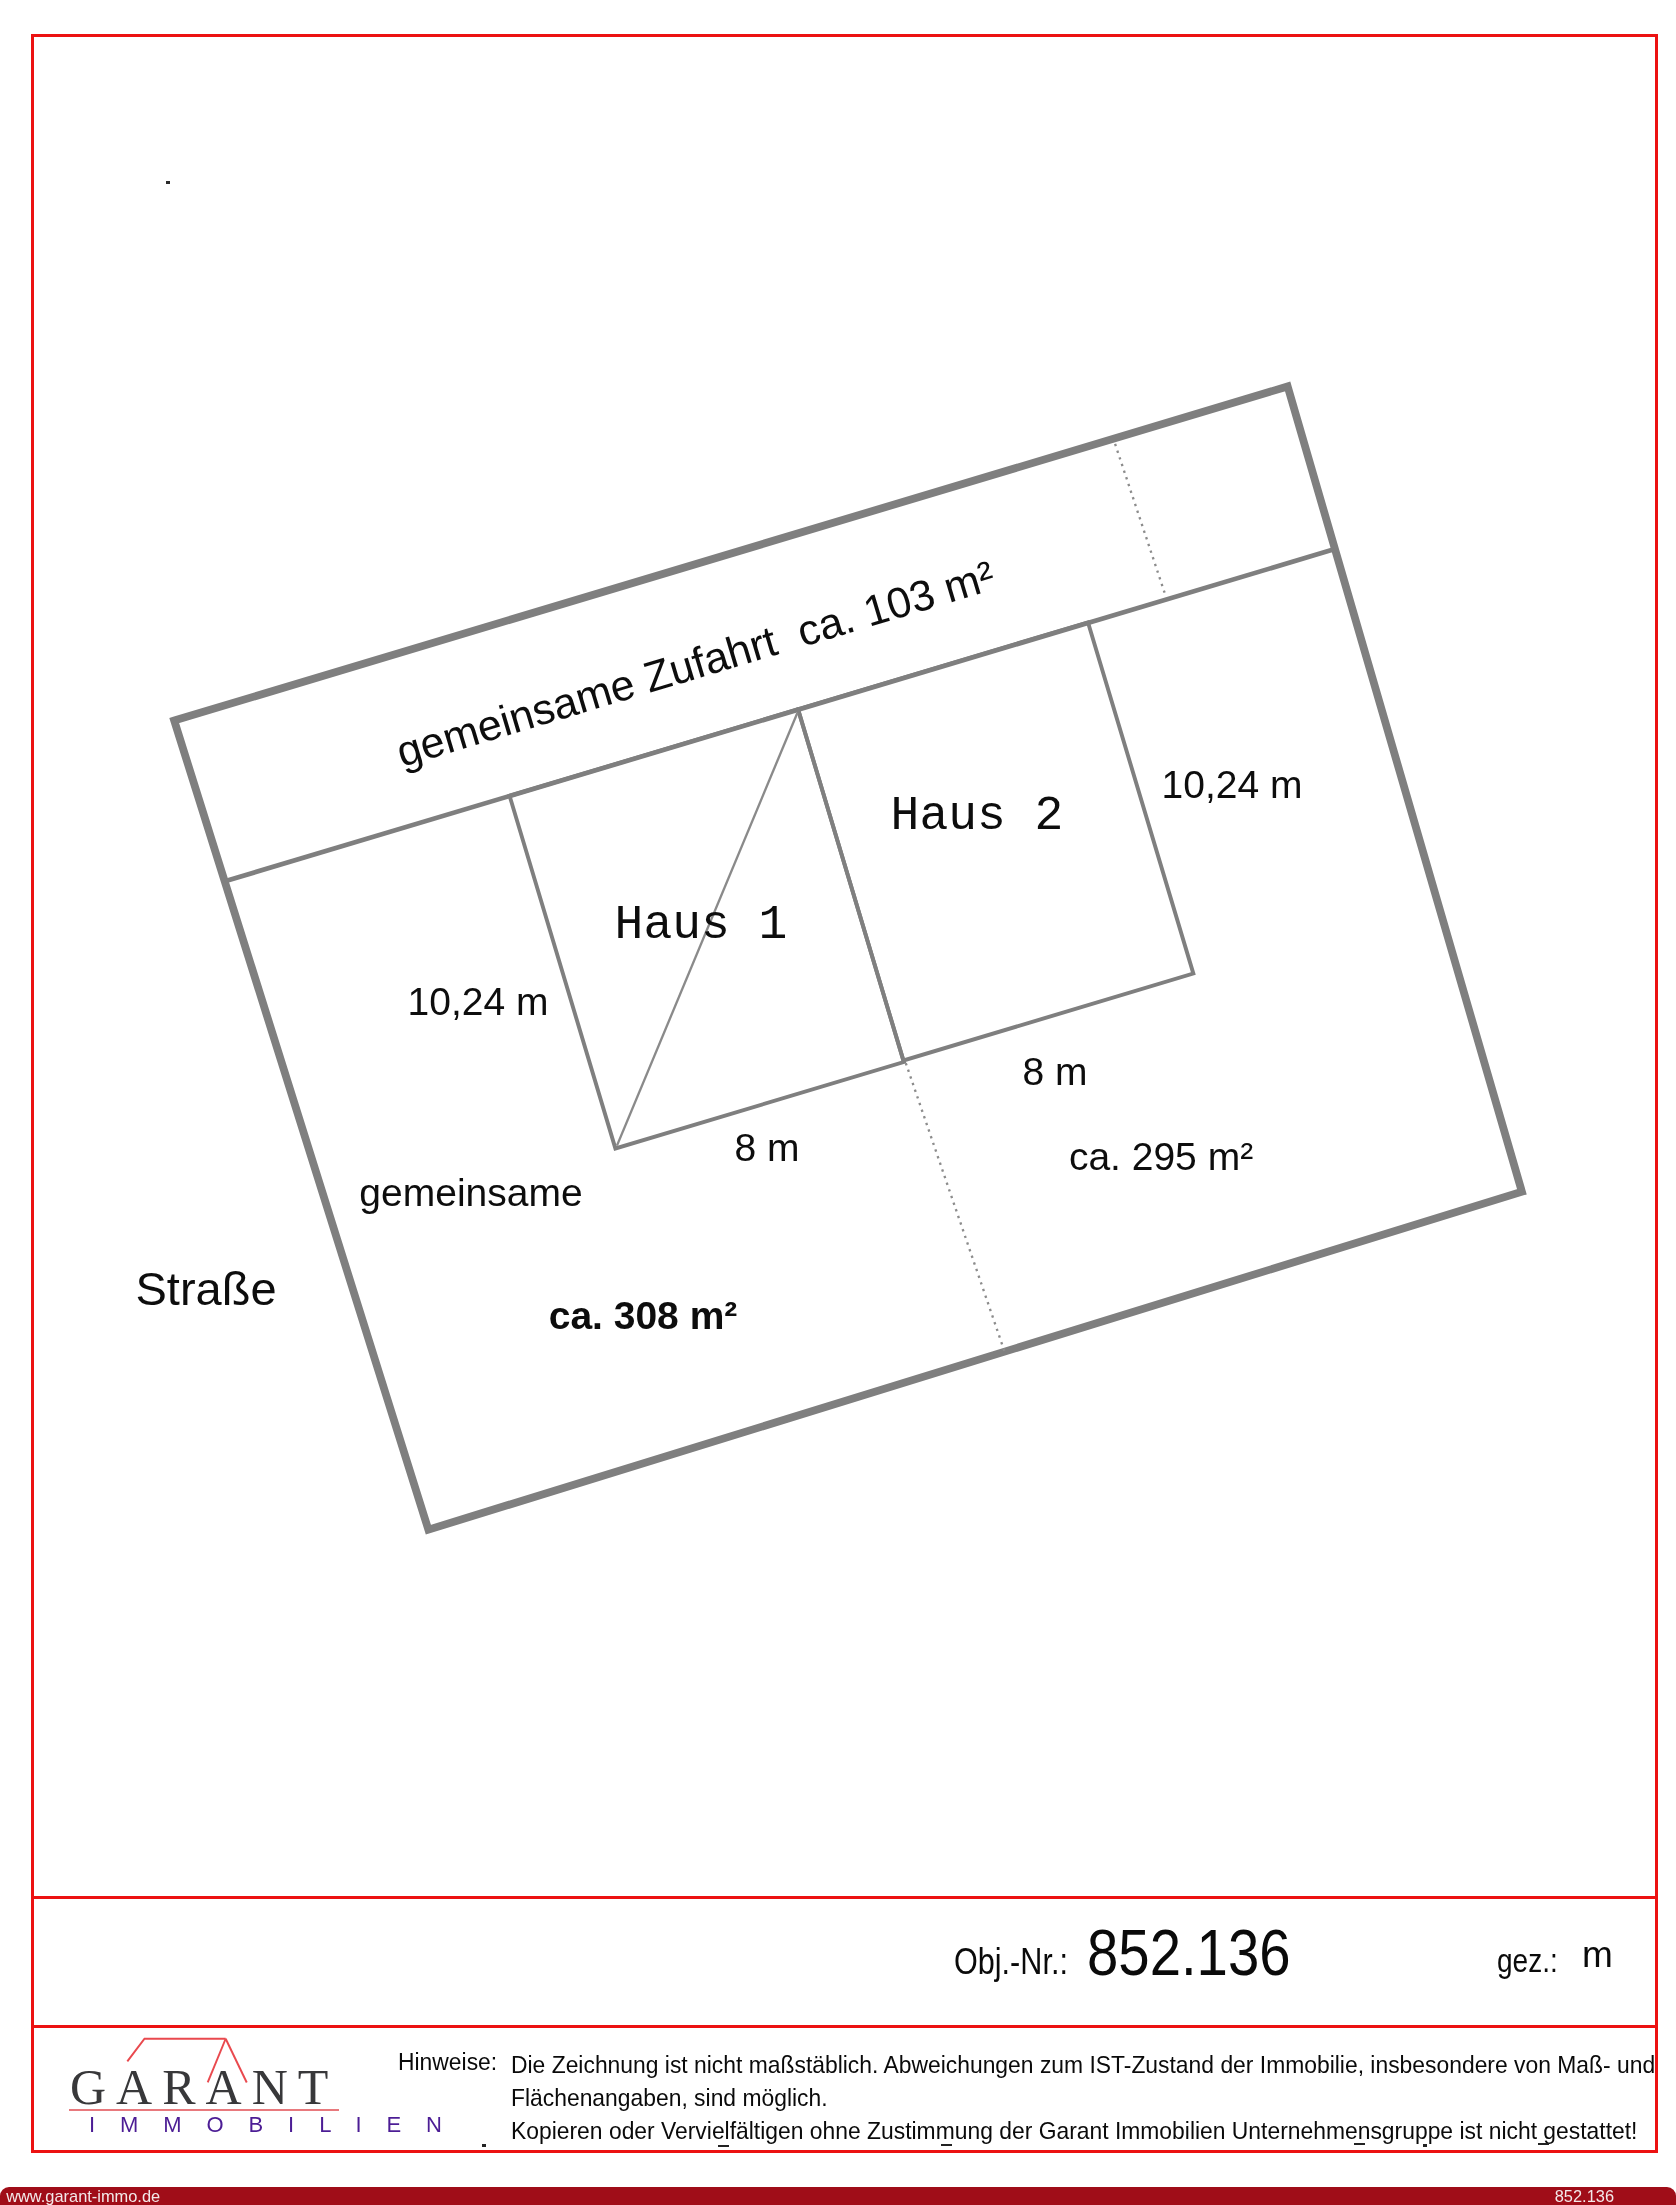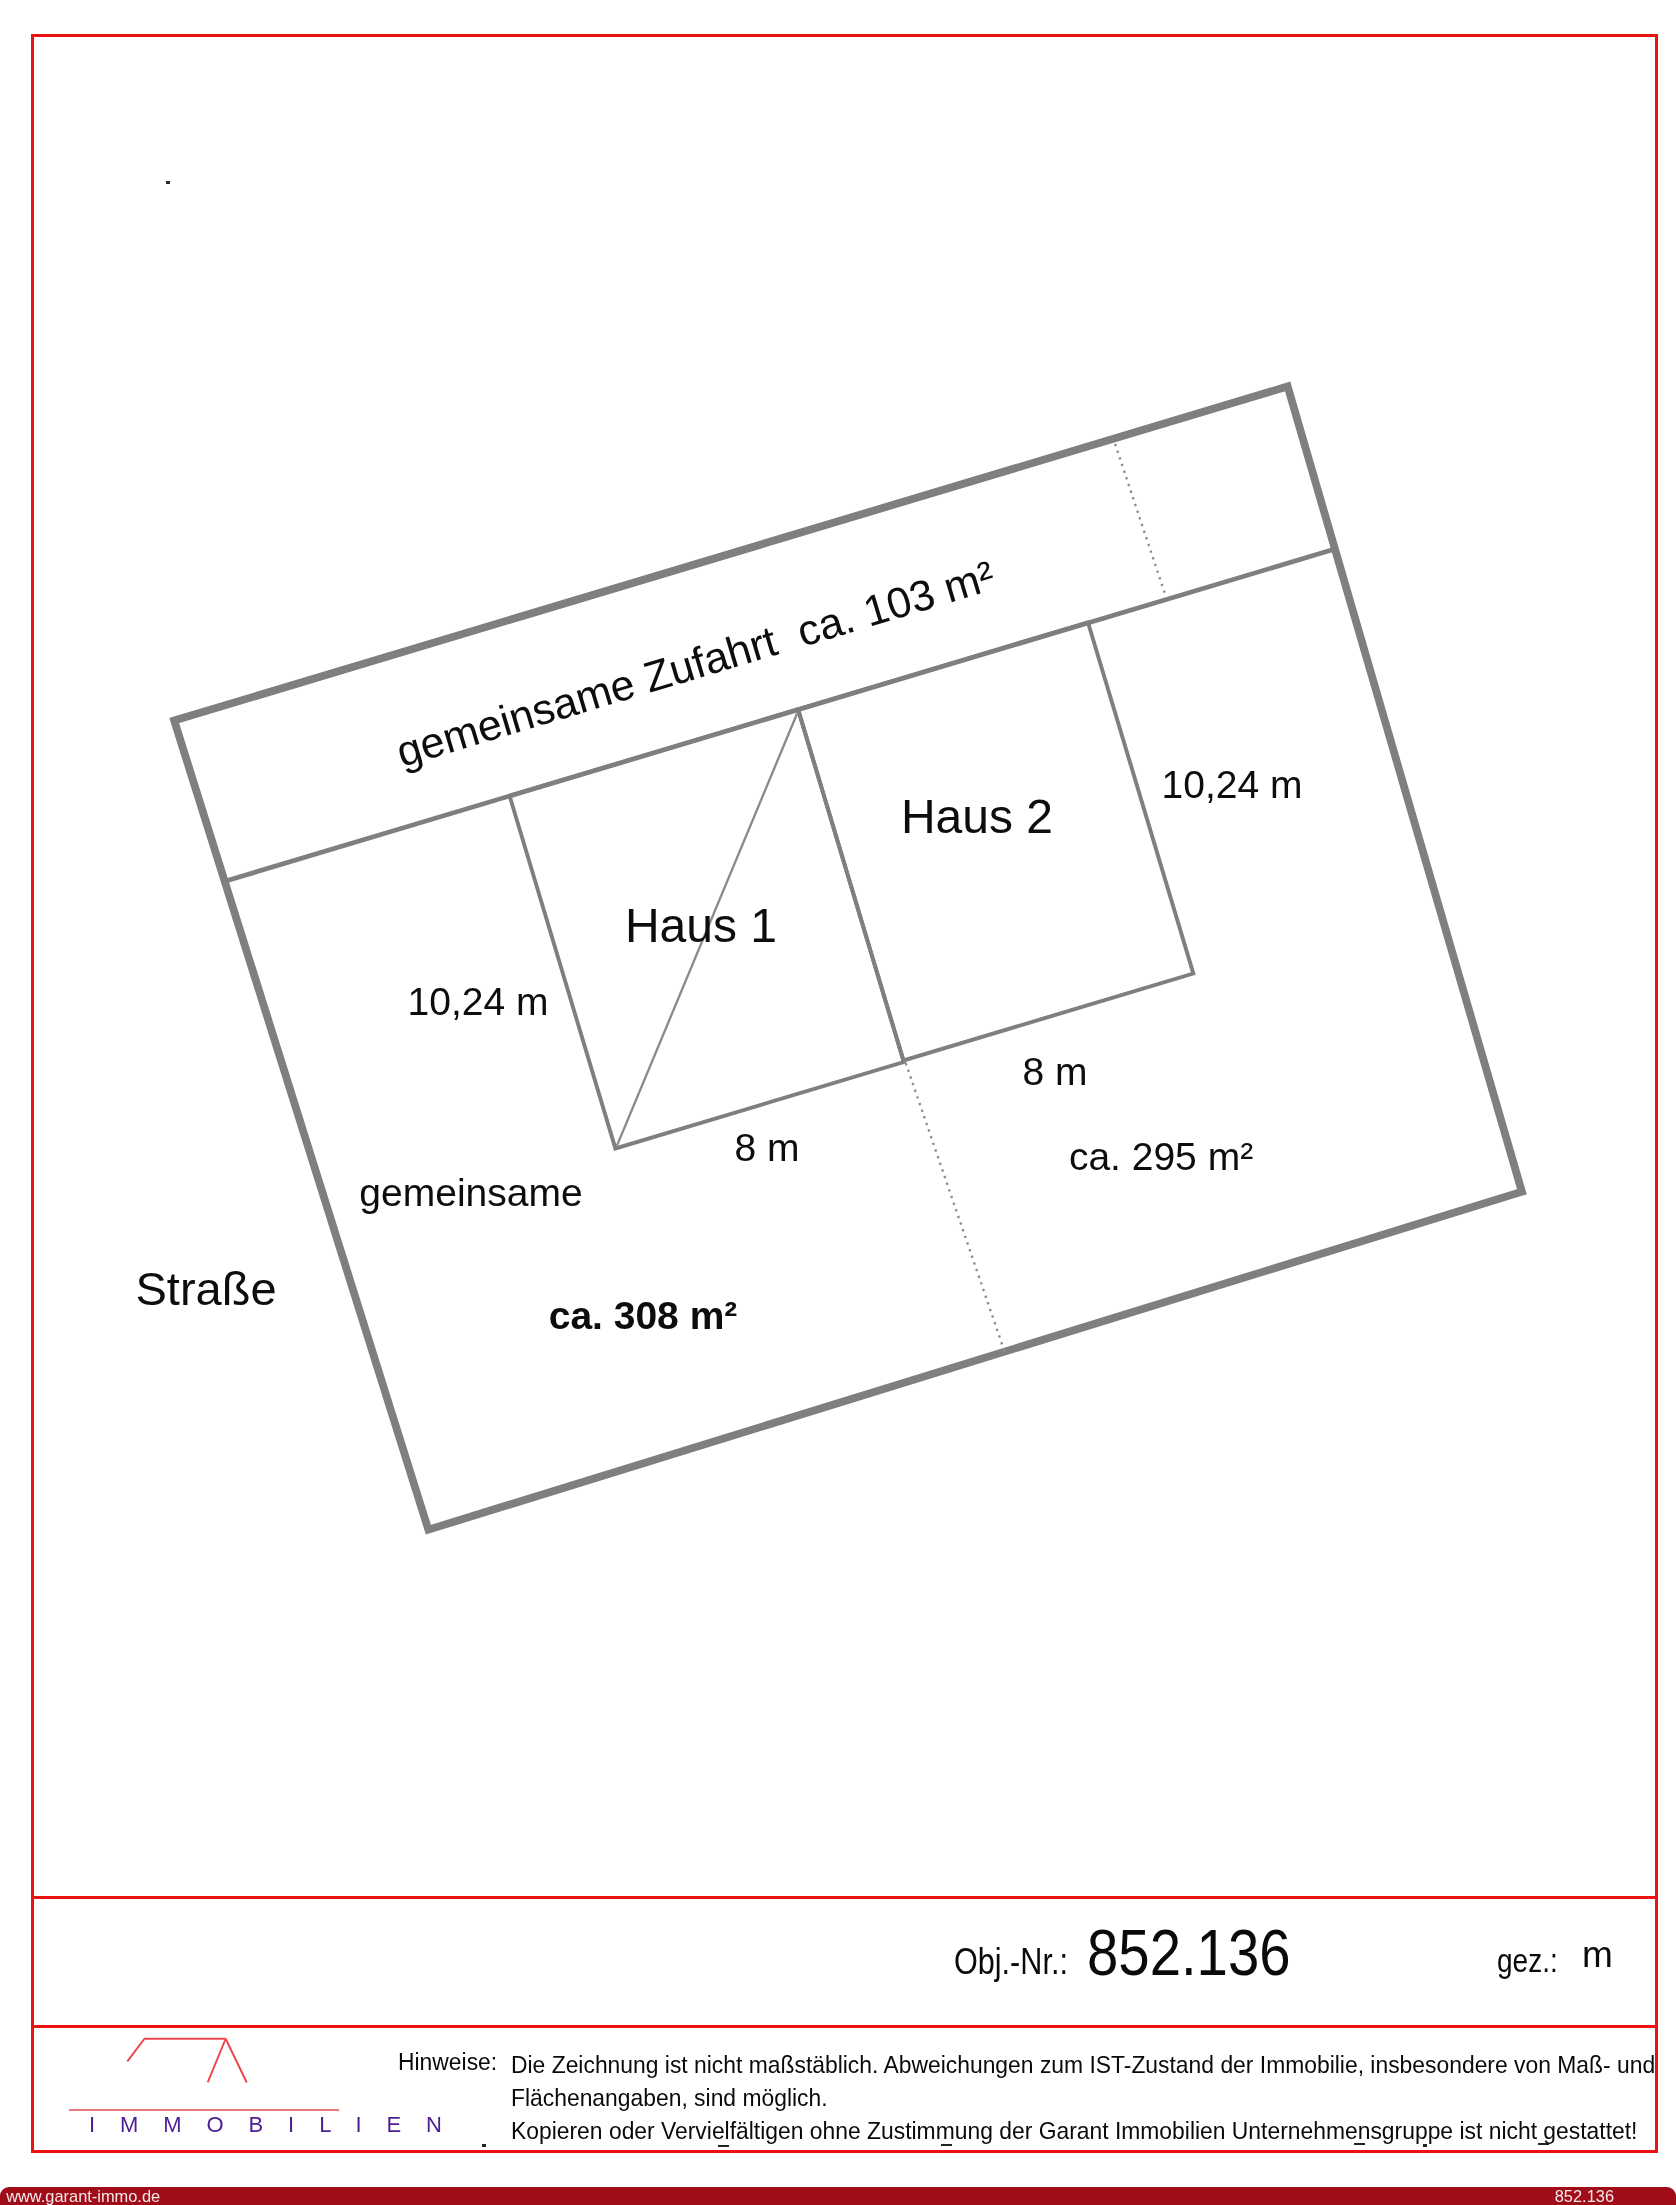--- a/index.html
+++ b/index.html
@@ -48,21 +48,21 @@
     white-space: pre;
     color: #0d0d0d;
   }
   
   .lbl {
     position: absolute;
     transform: translate(-50%, -50%);
     white-space: nowrap;
     color: #0d0d0d;
   }
-  .lbl.big   { font-size: 48px; }
+  .lbl.big   { font-size: 48px; font-family: Liberation Mono, monospace; }
   .lbl.mid   { font-size: 39px; }
   .lbl.street{ font-size: 47px; margin-top: 24px; }
   
   .obj-label {
     position: absolute; left: 954px; top: 1941px;
     font-size: 36px; transform: scaleX(0.85); transform-origin: 0 0;
     white-space: nowrap; color: #0a0a0a;
   }
   .obj-number {
     position: absolute; left: 1087px; top: 1916px;
@@ -164,20 +164,21 @@
   <div class="lbl mid" style="left:767px;  top:1148px;">8 m</div>
   <div class="lbl mid" style="left:471px;  top:1193px;">gemeinsame</div>
   <div class="lbl street" style="left:206px; top:1264px;">Straße</div>
   <div class="lbl mid" style="left:643px;  top:1316px;font-weight:bold;">ca. 308 m²</div>
 
   <div class="obj-label">Obj.-Nr.:</div>
   <div class="obj-number">852.136</div>
   <div class="gez-label">gez.:</div>
   <div class="gez-value">m</div>
 
+  <div class="logo-name">GARANT</div>
   <svg class="logo-roof" width="1676" height="2205" viewBox="0 0 2147 2825">
     <polyline points="163,2641 185,2612 289,2612" fill="none" stroke="#e9494e" stroke-width="2.5"></polyline>
     <line x1="289" y1="2612" x2="266" y2="2668" stroke="#e9494e" stroke-width="2.5"></line>
     <line x1="289" y1="2612" x2="316" y2="2668" stroke="#e9494e" stroke-width="2.5"></line>
   </svg>
   <div class="logo-underline"></div>
   <div class="logo-sub">I M M O B I L I E N</div>
 
   <div class="notes-label">Hinweise:</div>
   <div class="notes">

